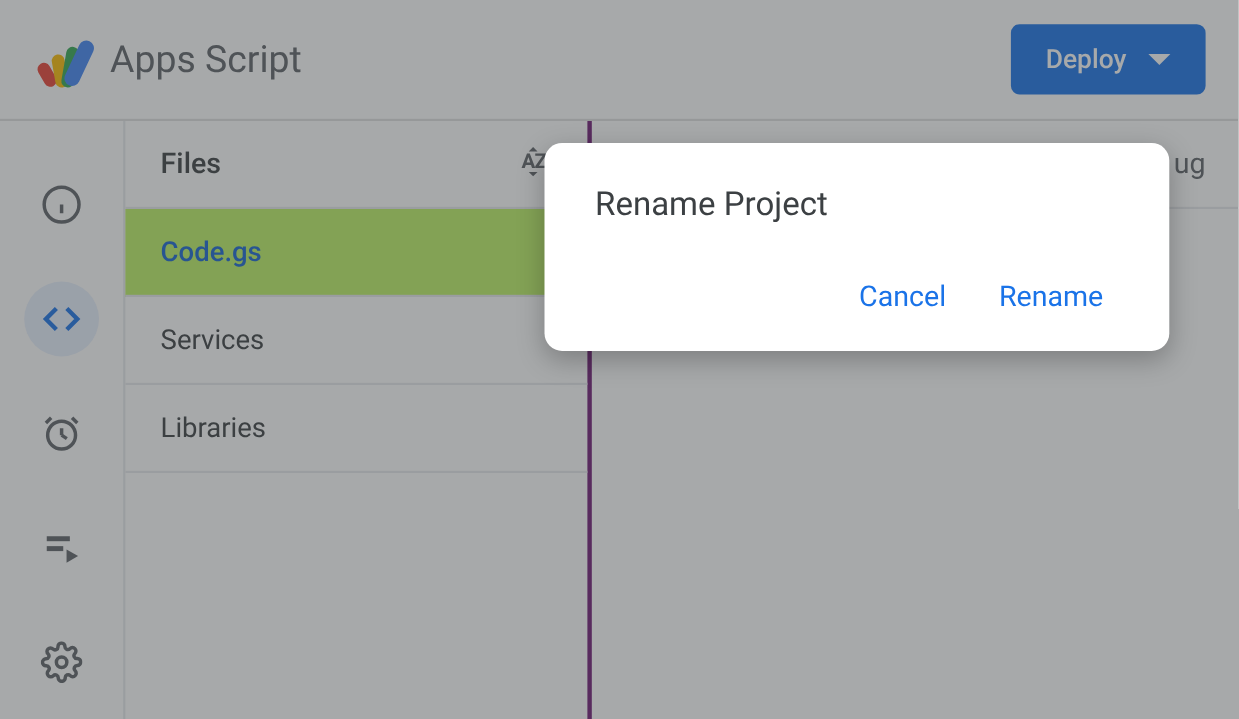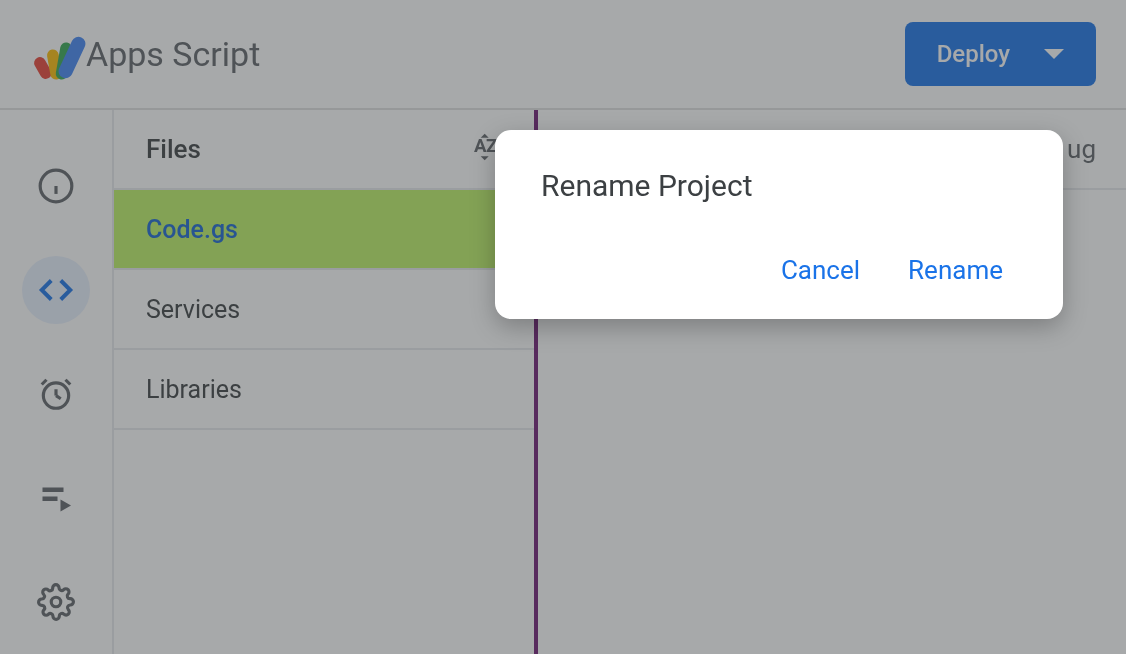--- a/index.html
+++ b/index.html
@@ -18,20 +18,21 @@
     .header {
       height: 110px;
       display: flex;
       align-items: center;
       padding: 0 30px;
       border-bottom: 2px solid #e0e0e0;
     }
     .logo-group {
       display: flex;
       align-items: center;
+      gap: 14px;
     }
     .logo-icon {
       width: 56px;
       height: 56px;
       position: relative;
     }
     .app-title {
       font-size: 34px;
       color: #5f6368;
       font-weight: 400;
@@ -47,21 +48,21 @@
       background: #1a73e8;
       color: #fff;
       border: none;
       border-radius: 8px;
       padding: 0 32px;
       height: 64px;
       font-size: 24px;
       font-weight: 500;
       display: flex;
       align-items: center;
-      gap: 34px;
+      gap: 20px;
       cursor: pointer;
     }
     .deploy-btn .tri {
       width: 0;
       height: 0;
       border-left: 10px solid transparent;
       border-right: 10px solid transparent;
       border-top: 10px solid #fff;
     }
     .content {

